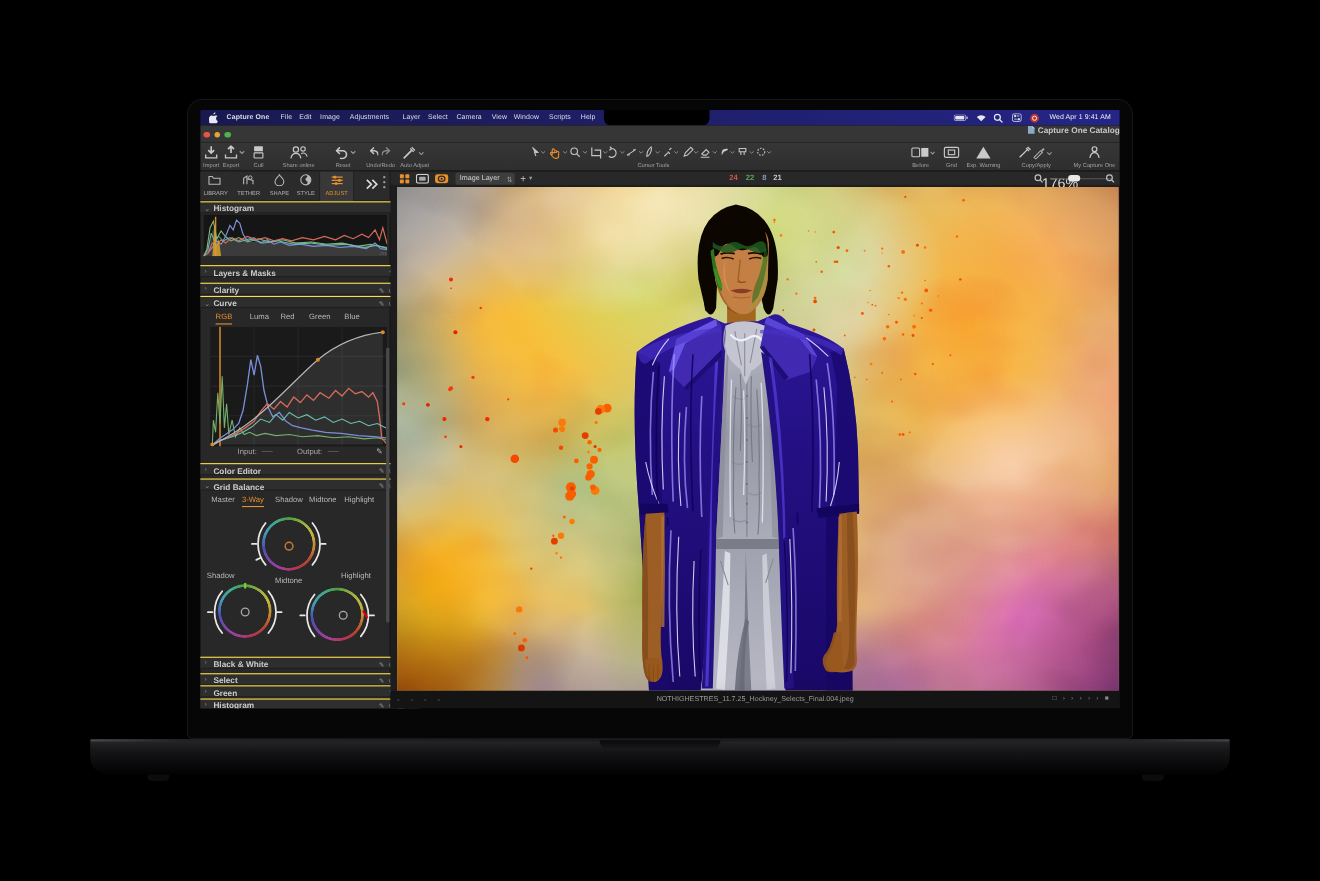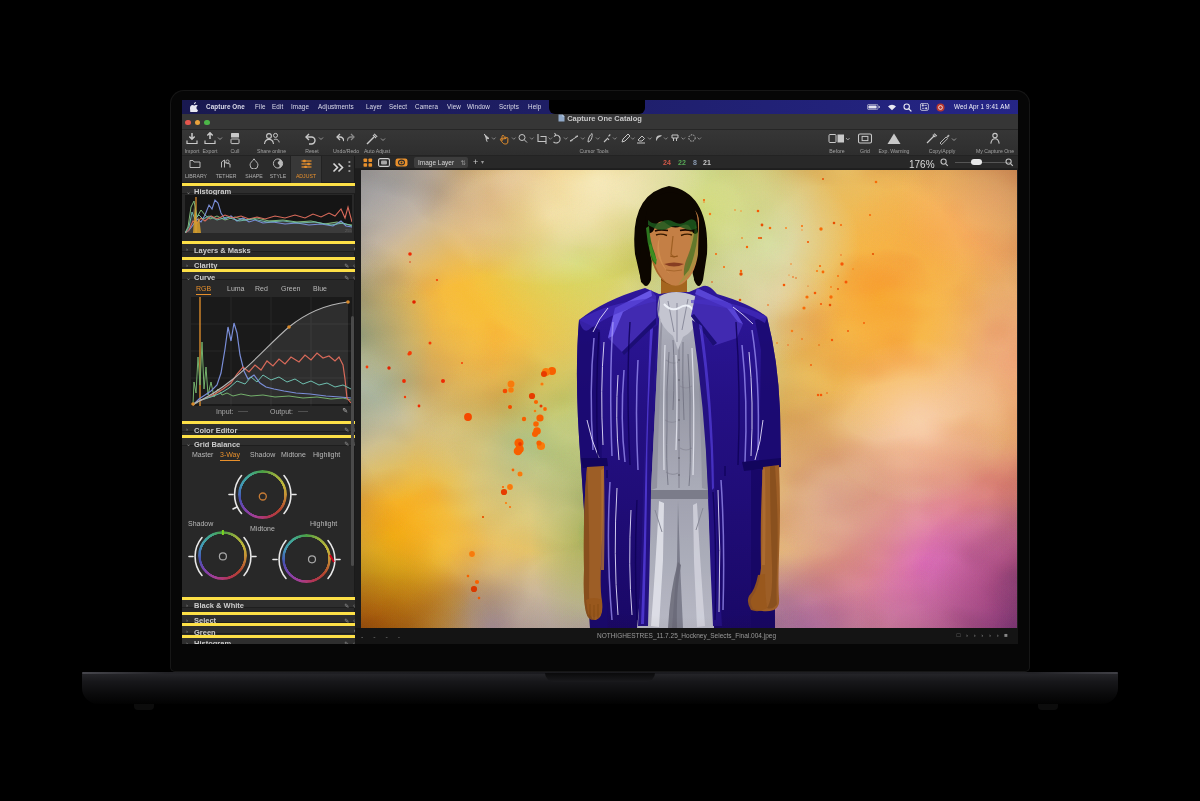--- a/index.html
+++ b/index.html
@@ -6,21 +6,21 @@
 #stage{position:absolute;left:0;top:0;width:1200px;height:801px;background:#000}
 #screen{position:absolute;left:170px;top:90px;width:860px;height:582px;background:#060606;border-radius:14px 14px 5px 5px;box-shadow:0 0 0 1px #161616 inset}
 #content{position:absolute;left:12px;top:10px;width:836px;height:544px;overflow:hidden;background:#000}
 
 #menubar{position:absolute;left:0;top:0;width:836px;height:14px;background:linear-gradient(90deg,#191950 0%,#1d1d60 35%,#212176 70%,#252586 100%);color:#dcdcea;font-size:6.3px}
 #menubar .mi{position:absolute;top:2.5px;white-space:nowrap;letter-spacing:.1px}
 #notch{position:absolute;left:367px;top:0;width:96px;height:14px;background:#000;border-radius:0 0 6px 6px}
 
 #titlebar{position:absolute;left:0;top:14px;width:836px;height:16px;background:#363636;border-bottom:1px solid #262626}
 .tl{position:absolute;top:5.5px;width:5.5px;height:5.5px;border-radius:50%}
-#titlebar .tt{position:absolute;top:0;width:100%;text-align:center;font-size:7.5px;font-weight:bold;color:#c8c8c8}
+#titlebar .tt{position:absolute;top:0;width:100%;text-align:right;font-size:7.5px;font-weight:bold;color:#c8c8c8}
 
 #toolbar{position:absolute;left:0;top:30px;width:836px;height:25.5px;background:linear-gradient(#363636,#2e2e2e);border-bottom:1px solid #232323}
 .ticon{position:absolute;top:2px;transform:translateX(-50%)}
 .tbl{position:absolute;top:18px;font-size:5.2px;color:#a2a2a2;text-align:center;white-space:nowrap;transform:translateX(-50%)}
 
 #panel{position:absolute;left:0;top:55.5px;width:173px;height:488.5px;background:#282828;border-right:1px solid #1a1a1a}
 #viewer{position:absolute;left:173px;top:55.5px;width:663px;height:488.5px;background:#1d1d1d}
 #vtb{position:absolute;left:0;top:0;width:663px;height:13.5px;background:#282828;border-bottom:1px solid #1f1f1f}
 #photo{position:absolute;left:6px;top:14.5px;width:656px;height:458px;overflow:hidden;filter:saturate(1.28) contrast(1.09) brightness(0.97)}
 #pbg{position:absolute;left:0;top:0;width:656px;height:458px;background:
@@ -51,21 +51,21 @@
 radial-gradient(36% 44% at 86% 86%, rgba(178,90,138,1), rgba(178,90,138,0) 72%),
 radial-gradient(32% 38% at 100% 102%, rgba(108,60,130,1), rgba(108,60,130,0) 78%),
 radial-gradient(34% 30% at 38% 102%, rgba(120,108,132,.95), rgba(120,108,132,0) 72%),
 radial-gradient(20% 26% at 20% 100%, rgba(132,116,130,.85), rgba(132,116,130,0) 72%),
 radial-gradient(30% 24% at 58% 100%, rgba(118,94,120,.95), rgba(118,94,120,0) 72%),
 radial-gradient(30% 24% at 68% 100%, rgba(141,100,136,.95), rgba(141,100,136,0) 72%),
 linear-gradient(100deg, #96968a 0%, #cd8e4c 14%, #d4aa60 30%, #aeb87c 47%, #c4965a 63%, #d89658 80%, #ba7462 100%)}
 #statusbar{position:absolute;left:0;top:472.5px;width:663px;height:16px;background:#141414}
 #statusbar .fn{position:absolute;top:4px;width:100%;text-align:center;font-size:6.5px;color:#9a9a9a}
 
-.sech{position:absolute;left:0;width:200px;background:#2e2e2e;border-top:3px solid #fde047;border-bottom:1px solid #1e1e1e;color:#cccccc;font-size:7.5px}
+.sech{position:absolute;left:0;width:200px;background:#2e2e2e;border-top:1px solid #fde047;border-bottom:1px solid #1e1e1e;color:#cccccc;font-size:7.5px}
 .sech .cap{position:absolute;left:4px;top:2px;color:#8f8f8f;font-size:6px}
 .sech .nm{position:absolute;left:12px;top:1.5px;font-weight:bold}
 .sech .ic{position:absolute;top:2px;right:4px;color:#909090;font-size:6px;letter-spacing:1px;white-space:nowrap}
 #ptabs{position:absolute;left:0;top:0;width:172px;height:27px;background:#2b2b2b;border-bottom:1px solid #1f1f1f}
 #adjtab{position:absolute;left:108px;top:0;width:32px;height:27px;background:#383838;border-left:1px solid #222;border-right:1px solid #222}
 .ptl{position:absolute;top:17px;font-size:5.2px;color:#b0b0b0;text-align:center}
 #curvetabs,#cbtabs{position:absolute;left:0;width:172px;font-size:7px;color:#b8b8b8}
 #curvetabs{top:129px}#cbtabs{top:295px}
 .wlbl{position:absolute;font-size:7px;color:#b8b8b8}
 .wheel{position:absolute;border-radius:50%;background:conic-gradient(from 0deg,#4a9e44,#94ae3e,#c4b83a,#c48534,#b4452e,#b23454,#a63e92,#7e42ae,#4652b2,#429ab8,#42a88e,#4a9e44);-webkit-mask:radial-gradient(farthest-side,transparent calc(100% - 3px),#000 calc(100% - 2.5px));mask:radial-gradient(farthest-side,transparent calc(100% - 3px),#000 calc(100% - 2.5px))}
@@ -426,21 +426,21 @@
               <ellipse cx="6.5" cy="4.5" rx="3" ry="2.4" fill="none" stroke="#2c2c2c" stroke-width="1.1"></ellipse>
               <circle cx="6.5" cy="4.5" r="1" fill="#2c2c2c"></circle>
             </svg>
           <div style="position:absolute;left:59px;top:1.5px;width:54px;height:10.5px;background:#3d3d3d;border-radius:2px;color:#d8d8d8;font-size:6.5px;padding:2px 0 0 4px">Image Layer <span style="float:right;margin-right:2px;color:#999">⇅</span></div>
           <div style="position:absolute;left:118px;top:1px;color:#ccc;font-size:9px">+</div>
           <div style="position:absolute;left:126px;top:2.5px;color:#999;font-size:6px">▾</div>
           <div style="position:absolute;left:308px;top:3px;font-size:7px;color:#d05848;font-weight:bold">24</div>
           <div style="position:absolute;left:323px;top:3px;font-size:7px;color:#56a856;font-weight:bold">22</div>
           <div style="position:absolute;left:338px;top:3px;font-size:7px;color:#8a9ab0;font-weight:bold">8</div>
           <div style="position:absolute;left:348px;top:3px;font-size:7px;color:#c8c8c8;font-weight:bold">21</div>
-          <div style="position:absolute;left:554px;top:3px;font-size:10px;color:#d8d8d8">176%</div>
+          <div style="position:absolute;left:592px;top:3px;font-size:13px;color:#d8d8d8">176%</div>
           <svg style="position:absolute;left:585px;top:2.5px" width="9" height="9" viewBox="0 0 9 9">
               <circle cx="3.6" cy="3.6" r="2.6" fill="none" stroke="#c0c0c0" stroke-width="1.1"></circle>
               <line x1="5.6" y1="5.6" x2="7.8" y2="7.8" stroke="#c0c0c0" stroke-width="1.2"></line>
             </svg>
           <div style="position:absolute;left:600px;top:6px;width:56px;height:1.5px;background:#555"></div>
           <div style="position:absolute;left:616px;top:3.5px;width:11px;height:5.5px;background:#e8e8e8;border-radius:3px"></div>
           <svg style="position:absolute;left:650px;top:2.5px" width="9" height="9" viewBox="0 0 9 9">
               <circle cx="3.6" cy="3.6" r="2.6" fill="none" stroke="#c0c0c0" stroke-width="1.1"></circle>
               <line x1="5.6" y1="5.6" x2="7.8" y2="7.8" stroke="#c0c0c0" stroke-width="1.2"></line>
             </svg>

